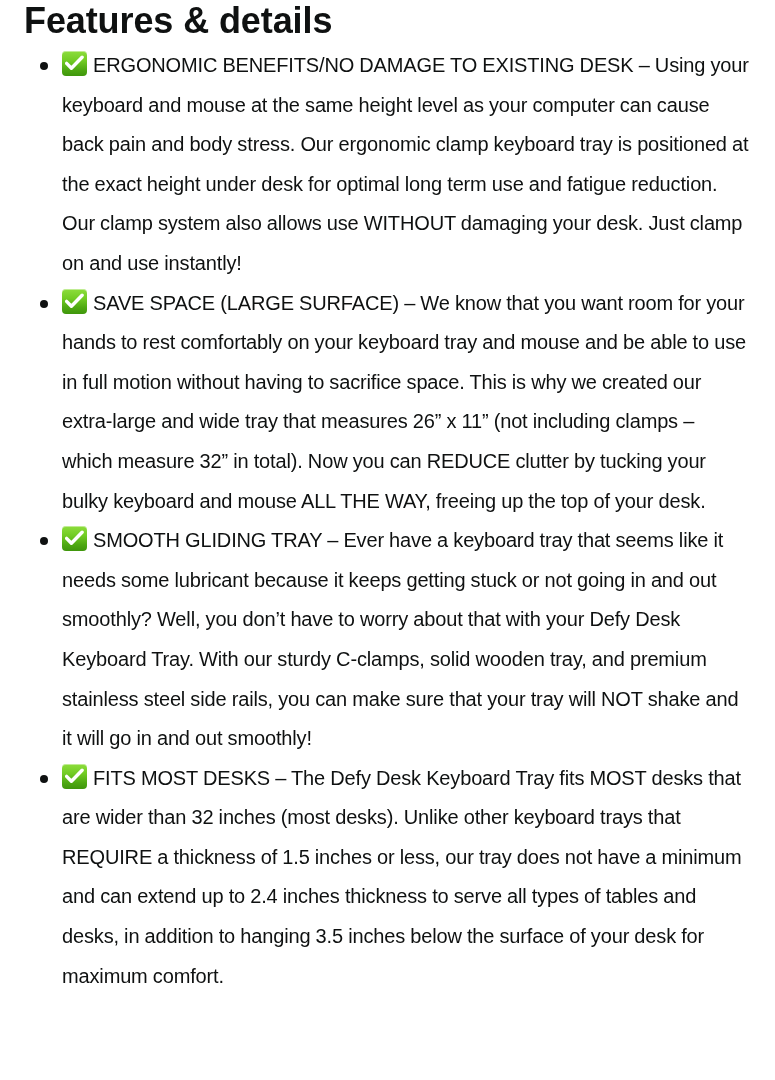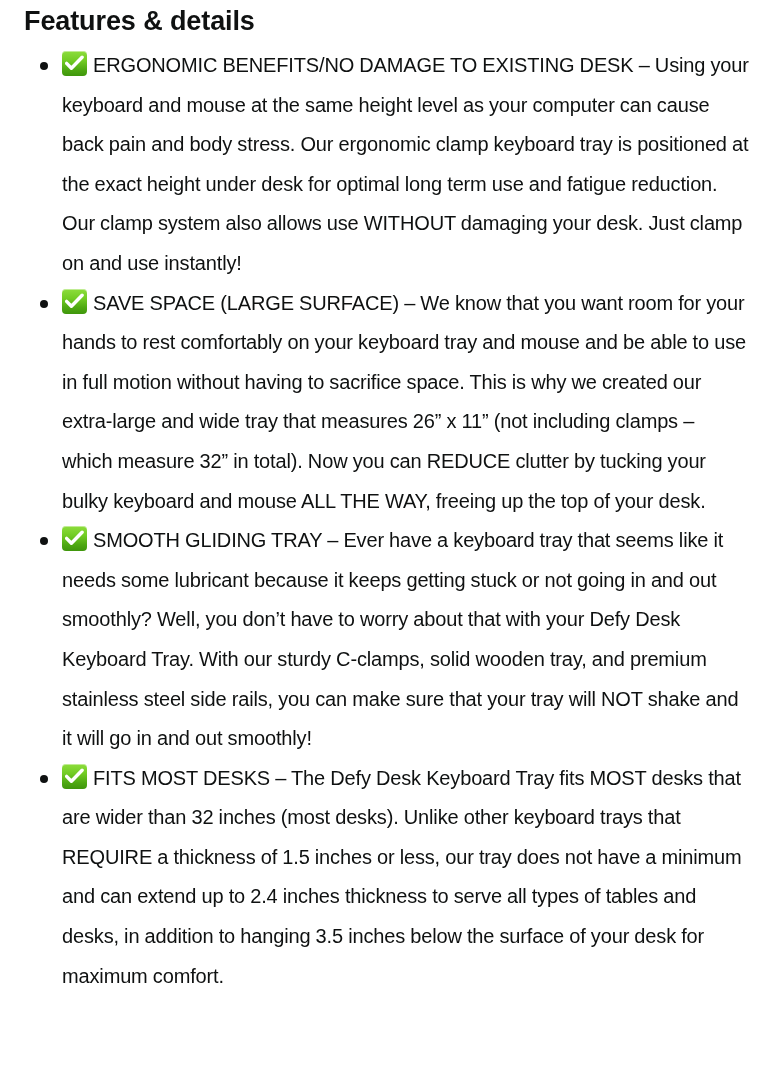--- a/index.html
+++ b/index.html
@@ -19,21 +19,21 @@
   .features-panel {
     width: 775px;
     box-sizing: border-box;
     padding: 0;
     background: #ffffff;
   }
 
   .section-title {
     font-family: "Liberation Sans", sans-serif;
     font-weight: bold;
-    font-size: 27px;
+    font-size: 36px;
     line-height: 34px;
     color: #0f1111;
     margin: 0;
     padding: 4px 0 8px 24px;
     letter-spacing: -0.1px;
   }
 
   ul.feature-list {
     list-style: none;
     margin: 0;

